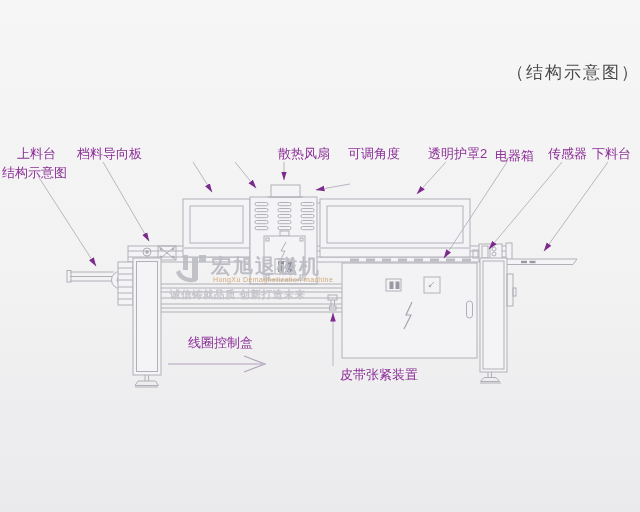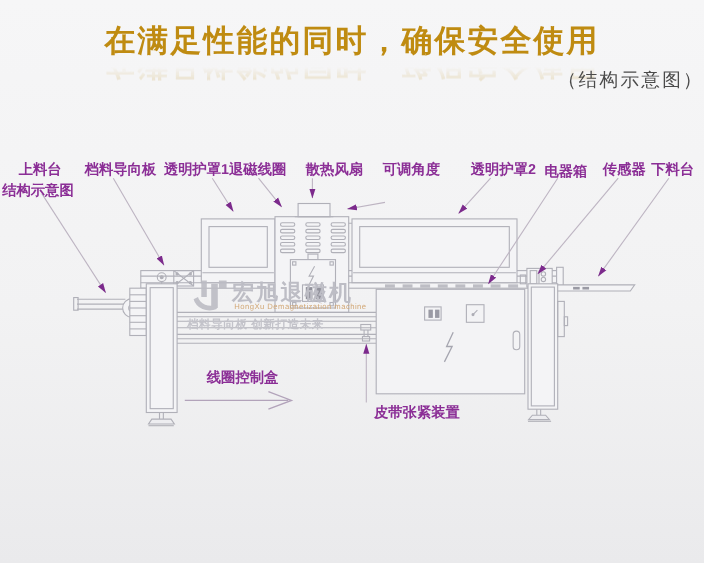--- a/index.html
+++ b/index.html
@@ -12,36 +12,35 @@
     position:absolute;left:0;top:18px;width:640px;text-align:center;
     font-family:"Liberation Serif", serif;
     font-size:28px;font-weight:bold;color:#bf8b11;letter-spacing:2px;white-space:nowrap;
     -webkit-box-reflect: below -16px linear-gradient(rgba(0,0,0,0.25), transparent 45%);
   }
   .subtitle{
     position:absolute;left:0;top:61px;width:640px;text-align:right;
     font-size:17px;color:#4b4b4b;letter-spacing:2px;white-space:nowrap;
   }
   .lbl{
-    position:absolute;color:#8b2e96;font-size:13px;font-weight:bold;
+    position:absolute;color:#8b2e96;font-size:13px;font-weight:normal;
     white-space:nowrap;line-height:15px;z-index:6;
   }
   svg.layer{position:absolute;left:0;top:0;z-index:2;}
   svg.leaders{z-index:5;}
   .wm{position:absolute;z-index:3;color:#c1c1c8;}
   .wm-brand{left:211px;top:253px;font-size:20px;font-weight:bold;letter-spacing:2px;white-space:nowrap;color:#bdbdc5;}
   .wm-brand-en{left:213px;top:276px;font-size:7px;color:#d2a876;letter-spacing:0.4px;white-space:nowrap;}
   .wm-slogan{left:170px;top:288px;font-size:10.5px;font-weight:bold;letter-spacing:0.5px;white-space:nowrap;color:#c3c3ca;}
 </style>
 </head>
 <body>
 
 <div class="stage">
 
-  <div class="title">在满足性能的同时，确保安全使用</div>
   <div class="subtitle">（结构示意图）</div>
 
   <svg class="layer" width="640" height="512" viewBox="0 0 640 512">
     <g stroke="#b0b0b8" stroke-width="1" fill="none">
 
       <rect x="128" y="246" width="382" height="16" fill="#f4f4f6"></rect>
       <line x1="128" y1="251" x2="510" y2="251"></line>
       <line x1="128" y1="257" x2="510" y2="257"></line>
 
       <line x1="183" y1="203" x2="470" y2="203"></line>
@@ -196,21 +195,21 @@
     <svg class="layer" style="z-index:3" width="640" height="512" viewBox="0 0 640 512">
       <g fill="#bcbcc4" opacity="0.9">
         <rect x="183" y="255" width="5" height="15"></rect>
         <rect x="192" y="258" width="6" height="22"></rect>
         <rect x="199" y="255" width="7" height="7"></rect>
         <path d="M176,272 A 15 13 0 0 0 197,281 L197,277 A 12 10 0 0 1 180,270 Z"></path>
       </g>
     </svg>
     <div class="wm wm-brand">宏旭退磁机</div>
     <div class="wm wm-brand-en">HongXu Demagnetization machine</div>
-    <div class="wm wm-slogan">档料导向板  创新打造未来</div>
+    <div class="wm wm-slogan">诚信铸就品质  创新打造未来</div>
   </div>
 
   <svg class="layer leaders" width="640" height="512" viewBox="0 0 640 512">
     <defs>
       <marker id="arr" markerWidth="12" markerHeight="9" refX="8.5" refY="3.2" orient="auto" markerUnits="userSpaceOnUse">
         <path d="M0,0.4 L9,3.2 L0,6 Z" fill="#7c2a8c"></path>
       </marker>
     </defs>
     <g stroke="#bdb4c2" stroke-width="1" fill="none">
       <path d="M38,176 L96,266" marker-end="url(#arr)"></path>
@@ -224,21 +223,20 @@
       <path d="M562,162 L489,249" marker-end="url(#arr)"></path>
       <path d="M608,162 L544,251" marker-end="url(#arr)"></path>
       <path d="M333,366 L333,313" marker-end="url(#arr)"></path>
     </g>
     <path d="M168,364 H262 M244,356 L265,364 L244,372" stroke="#b2a3ba" stroke-width="1.2" fill="none"></path>
   </svg>
 
   <div class="lbl" style="left:17px;top:146px">上料台</div>
   <div class="lbl" style="left:2px;top:165px">结构示意图</div>
   <div class="lbl" style="left:77px;top:146px">档料导向板</div>
-  <div class="lbl" style="left:149px;top:146px">透明护罩1退磁线圈</div>
   <div class="lbl" style="left:278px;top:146px">散热风扇</div>
   <div class="lbl" style="left:348px;top:146px">可调角度</div>
   <div class="lbl" style="left:428px;top:146px">透明护罩2</div>
   <div class="lbl" style="left:495px;top:148px">电器箱</div>
   <div class="lbl" style="left:548px;top:146px">传感器</div>
   <div class="lbl" style="left:592px;top:146px">下料台</div>
   <div class="lbl" style="left:188px;top:335px">线圈控制盒</div>
   <div class="lbl" style="left:340px;top:367px">皮带张紧装置</div>
 
 </div>

